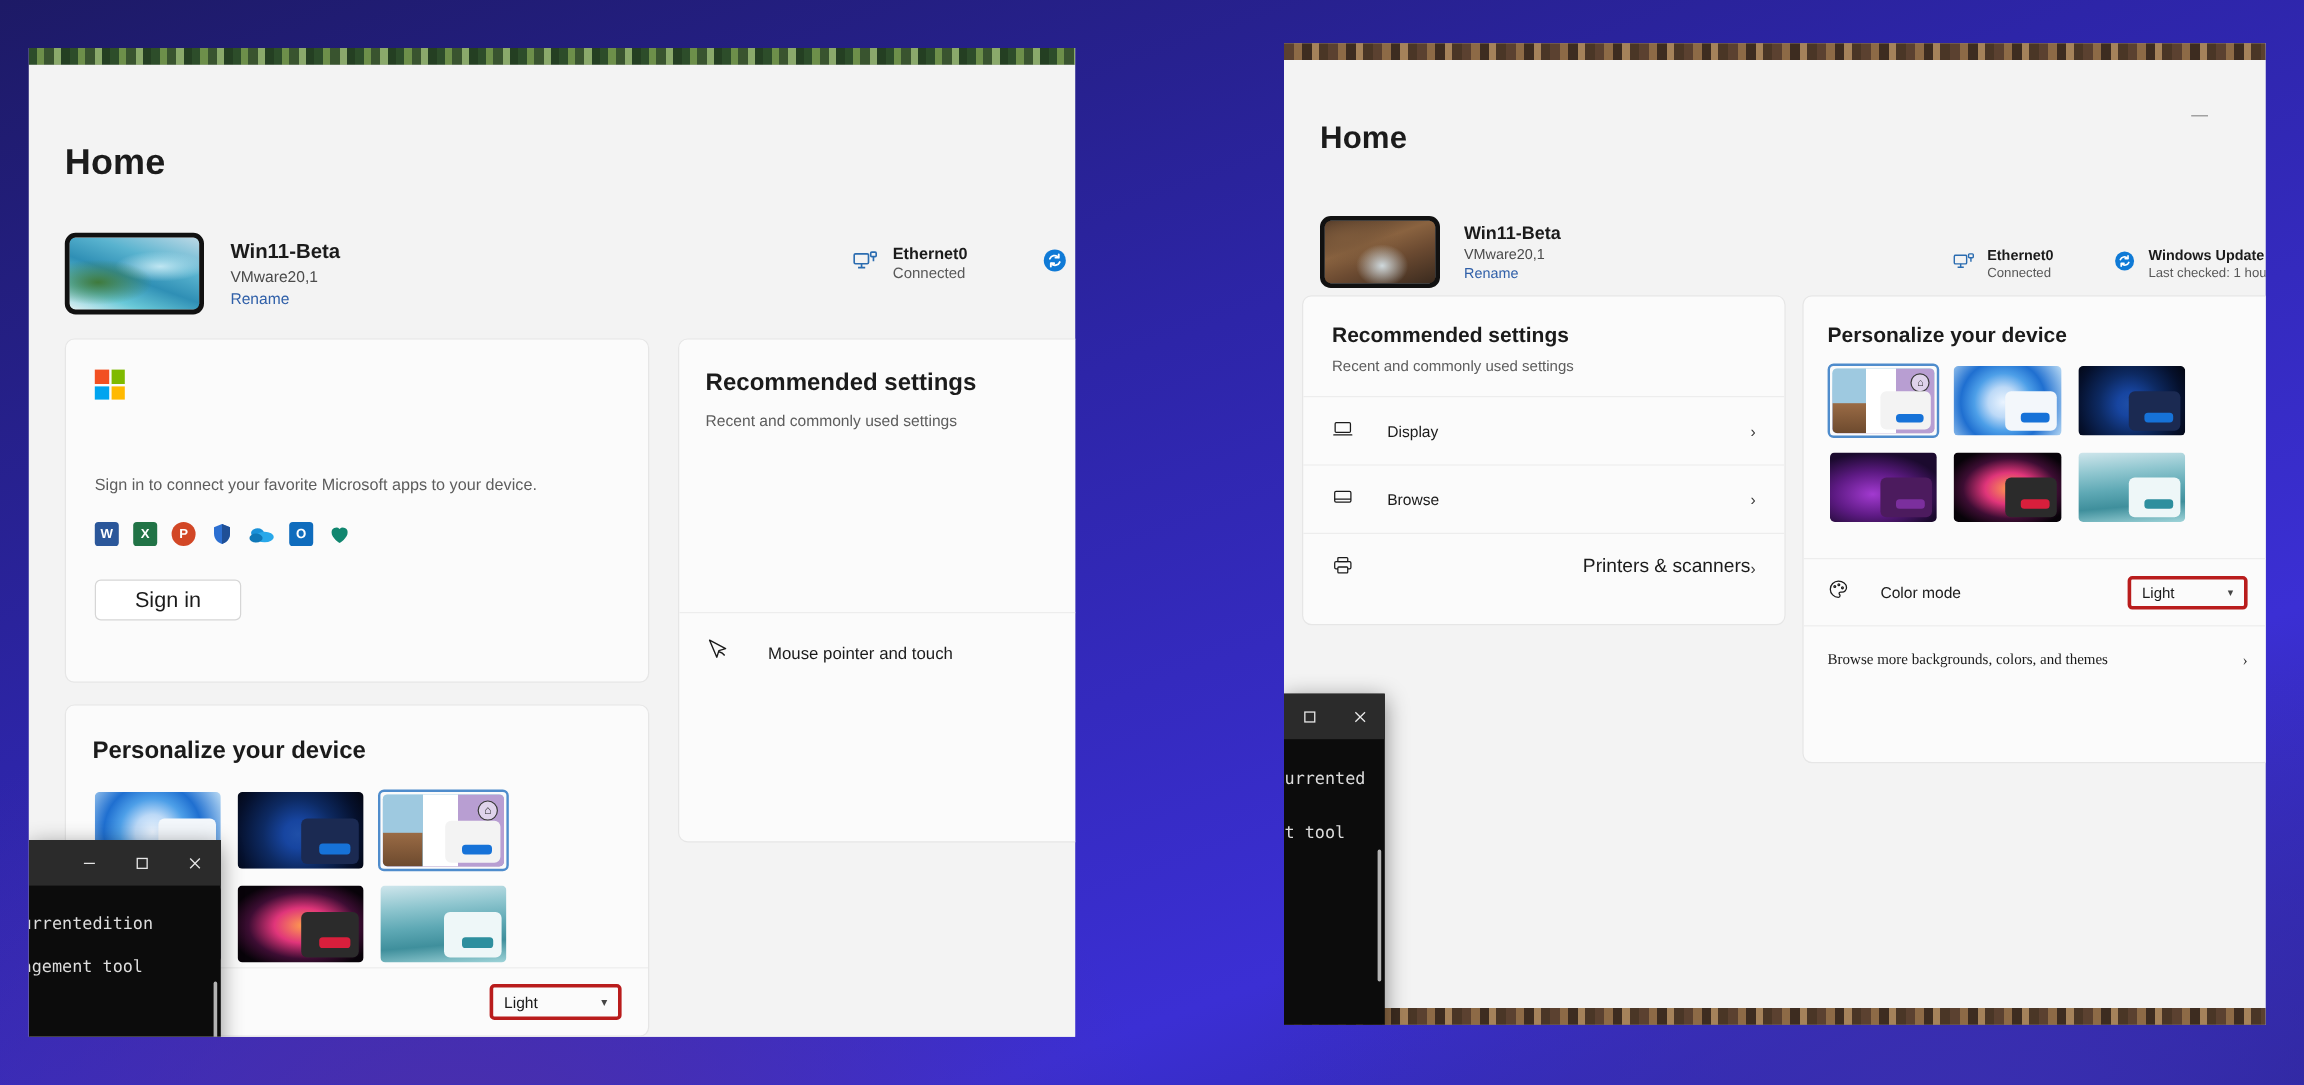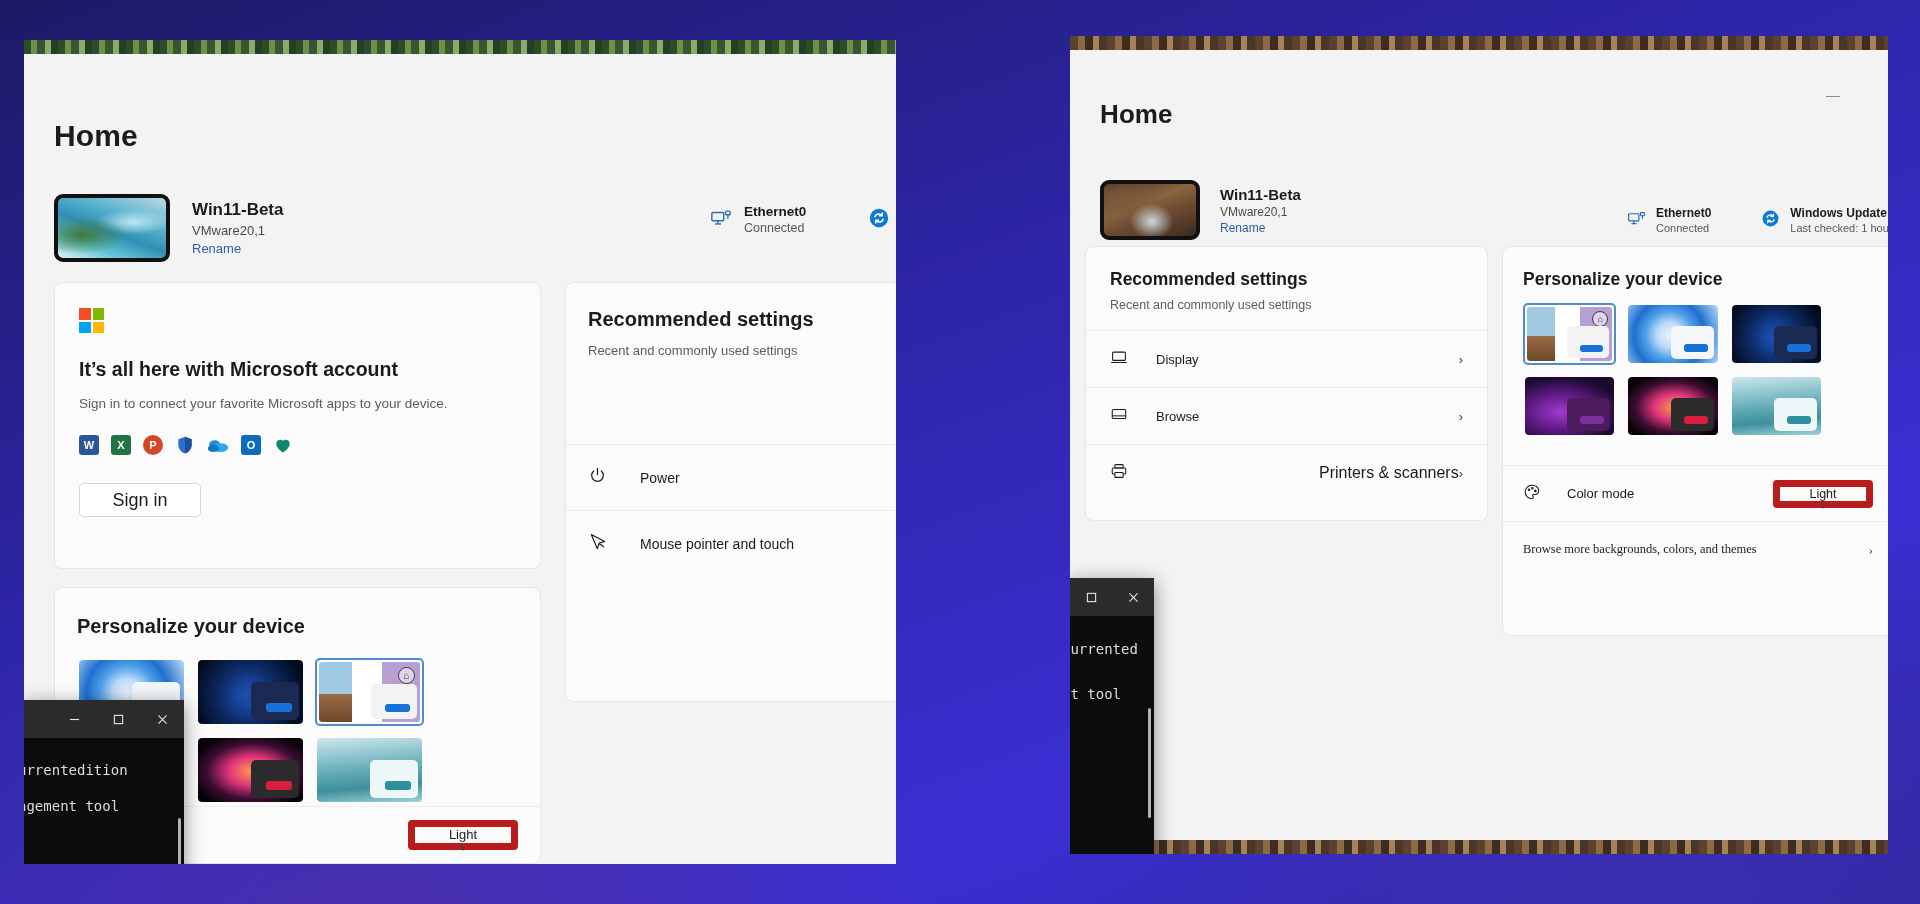--- a/index.html
+++ b/index.html
@@ -89,22 +89,22 @@
     display:flex; align-items:center; justify-content:center; color:#222; border:1.5px solid #3a3a3a;}
 
   .bloom-light { background: radial-gradient(circle at 46% 52%, #eaf4ff 0%, #bcd9f7 22%, #4d9fe8 42%, #1f6fd0 62%, #bcdcf5 100%); }
   .bloom-dark  { background: radial-gradient(circle at 48% 55%, #1f4fa8 0%, #1745a0 18%, #0d2a63 45%, #05102c 78%, #03050f 100%); }
   .cap { background: linear-gradient(170deg,#a8d4ea 0%,#7fb6d8 30%,#c3a4cf 58%,#9a7fbe 100%); }
   .glow { background: radial-gradient(ellipse 80% 70% at 40% 60%, #a23ad0 0%, #5d1a83 45%, #1b0a2e 85%); }
   .flow { background: radial-gradient(ellipse 60% 60% at 52% 52%, #ff9d4d 0%, #e0357a 38%, #3d0d33 72%, #080309 100%); }
   .sea  { background: linear-gradient(175deg,#cfe6ec 0%,#8fc6cf 28%,#5fa9b5 52%,#3f8f9c 74%, #9fd4d9 100%); }
 
   .cmrow { display:flex; align-items:center; border-top:1px solid #ededed; }
-  .combo { background:#fbfbfb; border:7px solid #b91c1c; border-radius:4px;
-    display:flex; align-items:center; justify-content:space-between; cursor:pointer; color:#1b1b1b;flex-direction:column; }
+  .combo { background:#fbfbfb; border:3px solid #b91c1c; border-radius:4px;
+    display:flex; align-items:center; justify-content:space-between; cursor:pointer; color:#1b1b1b; }
 
   
   .term { position:absolute; background:#0c0c0c; overflow:hidden; box-shadow: 0 4px 18px rgba(0,0,0,.45); }
   .term .tbar { background:#2b2b2b; display:flex; align-items:center; justify-content:flex-end; }
   .term .tbtn { display:flex; align-items:center; justify-content:center; color:#e6e6e6; cursor:pointer; }
   .term .tbody { font-family:"DejaVu Sans Mono", monospace; color:#ddd; white-space:pre; }
   .term .scroll { position:absolute; background:#b3b3b3; border-radius:2px; }
 </style>
 </head>
 <body>
@@ -154,21 +154,20 @@
         </div>
       </div>
 
       <div class="card" style="position:absolute; left:30px; top:228px; width:487px; height:287px;">
         <div class="msgrid" style="position:absolute;left:24px;top:25px;width:25px;height:25px;">
           <i style="background:#f25022"></i>
             <i style="background:#7fba00"></i>
           <i style="background:#00a4ef"></i>
             <i style="background:#ffb900"></i>
         </div>
-        <div class="cardtitle" style="position:absolute;left:24px;top:75px;font-size:19.5px;">It’s all here with Microsoft account</div>
         <div class="cardsub" style="position:absolute;left:24px;top:113px;font-size:13.5px;">Sign in to connect your favorite Microsoft apps to your device.</div>
 
         <div class="approw" style="position:absolute;left:24px;top:152px;gap:12px;">
           <span class="appicon" style="width:20px;height:20px;background:#2b579a;font-size:11px;">W</span>
           <span class="appicon" style="width:20px;height:20px;background:#217346;font-size:11px;">X</span>
           <span class="appicon" style="width:20px;height:20px;background:#d24726;border-radius:50%;font-size:11px;">P</span>
           <span style="width:20px;height:20px;">
             <svg width="20" height="20" viewBox="0 0 24 24">
                 <path d="M12 2l8 3.2v6.4c0 5.2-3.5 9.1-8 10.4-4.5-1.3-8-5.2-8-10.4V5.2z" fill="#2c6fd1"></path>
                 <path d="M12 2v20c4.5-1.3 8-5.2 8-10.4V5.2z" fill="#1f4f96"></path>
@@ -190,29 +189,20 @@
         </div>
 
         <div class="signin" style="position:absolute;left:24px;top:200px;width:122px;height:34px;font-size:18px;">Sign in</div>
       </div>
 
       <div class="card" style="position:absolute; left:541px; top:228px; width:360px; height:420px;">
         <div class="cardtitle" style="position:absolute;left:22px;top:25px;font-size:20px;">Recommended settings</div>
         <div class="cardsub" style="position:absolute;left:22px;top:60px;font-size:13px;">Recent and commonly used settings</div>
 
 
-        <div class="listrow" style="position:absolute;left:0;top:161px;width:100%;height:66px;padding:0 22px;">
-          <span style="width:22px;margin-right:30px;">
-            <svg width="19" height="19" viewBox="0 0 24 24" stroke="#1b1b1b" stroke-width="1.5" fill="none" stroke-linecap="round">
-              <path d="M12 3v8"></path>
-                <path d="M7.2 6.3a7.4 7.4 0 1 0 9.6 0"></path>
-            </svg>
-          </span>
-          <span class="lr-label" style="font-size:14px;">Power</span>
-        </div>
 
         <div class="listrow" style="position:absolute;left:0;top:227px;width:100%;height:66px;padding:4px 22px;">
           <span style="width:22px;margin-right:30px;">
             <svg width="20" height="20" viewBox="0 0 24 24" stroke="#1b1b1b" stroke-width="1.4" fill="none" stroke-linejoin="round">
               <path d="M4 3l7.2 17 2.1-6.6 6.7-2z"></path>
                 <path d="M13.5 14.5c2.3.6 4.3 2 5.6 3.8"></path>
             </svg>
           </span>
           <span class="lr-label" style="font-size:14px;">Mouse pointer and touch</span>
         </div>

